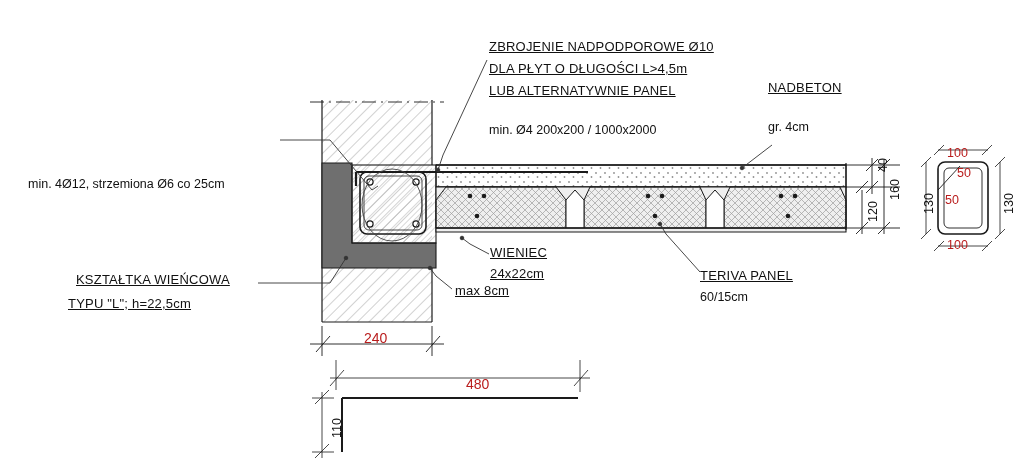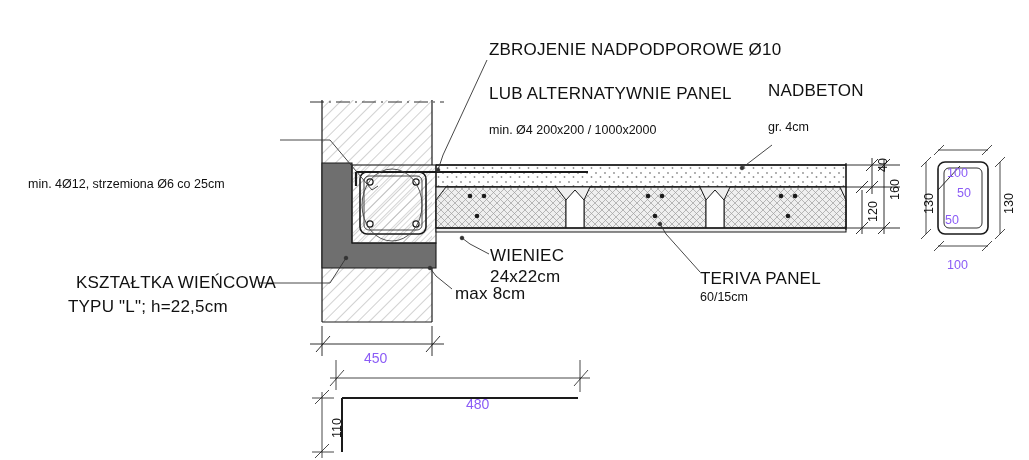--- a/index.html
+++ b/index.html
@@ -17,32 +17,32 @@
     background: #ffffff;
     overflow: hidden;
   }
   .lbl {
     position: absolute;
     color: #111111;
     white-space: nowrap;
     line-height: 1.25;
   }
   .lbl-main {
-    font-size: 17px;
+    font-size: 13px;
     letter-spacing: 0.2px;
+    text-decoration: underline;
   }
   .lbl-sub {
     font-size: 12.5px;
   }
   .dim {
     position: absolute;
     font-size: 12.5px;
-    color: #8b5cf6;
+    color: #b91c1c;
     white-space: nowrap;
-    margin-top: 20px;
   }
   .dim-v {
     position: absolute;
     font-size: 12.5px;
     color: #111111;
     white-space: nowrap;
     transform-origin: 0 0;
     transform: rotate(-90deg);
   }
   svg.layer {
@@ -231,39 +231,40 @@
 
       <line x1="334" y1="398" x2="312" y2="398" stroke="#1a1a1a" stroke-width="0.8"></line>
       <line x1="334" y1="452" x2="312" y2="452" stroke="#1a1a1a" stroke-width="0.8"></line>
       <line x1="322" y1="392" x2="322" y2="458" stroke="#1a1a1a" stroke-width="0.8"></line>
       <line x1="315" y1="404" x2="329" y2="390" stroke="#1a1a1a" stroke-width="0.8"></line>
       <line x1="315" y1="458" x2="329" y2="444" stroke="#1a1a1a" stroke-width="0.8"></line>
     </g>
   </svg>
 
   <div class="lbl lbl-main" style="left:489px; top:39px;">ZBROJENIE NADPODPOROWE Ø10</div>
+  <div class="lbl lbl-main" style="left:489px; top:61px;">DLA PŁYT O DŁUGOŚCI L&gt;4,5m</div>
   <div class="lbl lbl-main" style="left:489px; top:83px;">LUB ALTERNATYWNIE PANEL</div>
   <div class="lbl lbl-sub" style="left:489px; top:106px;margin-top:17px;">min. Ø4 200x200 / 1000x2000</div>
 
   <div class="lbl lbl-sub" style="left:28px; top:162px;margin-top:15px;">min. 4Ø12, strzemiona Ø6 co 25cm</div>
 
   <div class="lbl lbl-main" style="left:76px; top:272px;text-align:right;">KSZTAŁTKA WIEŃCOWA</div>
   <div class="lbl lbl-main" style="left:68px; top:296px;">TYPU "L"; h=22,5cm</div>
 
   <div class="lbl lbl-main" style="left:768px; top:80px;">NADBETON</div>
   <div class="lbl lbl-sub" style="left:768px; top:120px;">gr. 4cm</div>
 
   <div class="lbl lbl-main" style="left:490px; top:245px;">WIENIEC</div>
   <div class="lbl lbl-main" style="left:490px; top:266px;">24x22cm</div>
   <div class="lbl lbl-main" style="left:455px; top:283px;">max 8cm</div>
 
   <div class="lbl lbl-main" style="left:700px; top:268px;">TERIVA PANEL</div>
   <div class="lbl lbl-sub" style="left:700px; top:290px;">60/15cm</div>
 
-  <div class="dim" style="left:364px; top:330px; font-size:14px;">450</div>
+  <div class="dim" style="left:364px; top:330px; font-size:14px;">240</div>
   <div class="dim" style="left:466px; top:376px; font-size:14px;">480</div>
   <div class="dim-v" style="left:330px; top:438px;">110</div>
 
   <div class="dim-v" style="left:876px; top:172px;">40</div>
   <div class="dim-v" style="left:888px; top:200px;">160</div>
   <div class="dim-v" style="left:866px; top:222px;">120</div>
 
   <div class="dim" style="left:947px; top:146px;">100</div>
   <div class="dim" style="left:947px; top:238px;">100</div>
   <div class="dim-v" style="left:922px; top:214px;">130</div>

